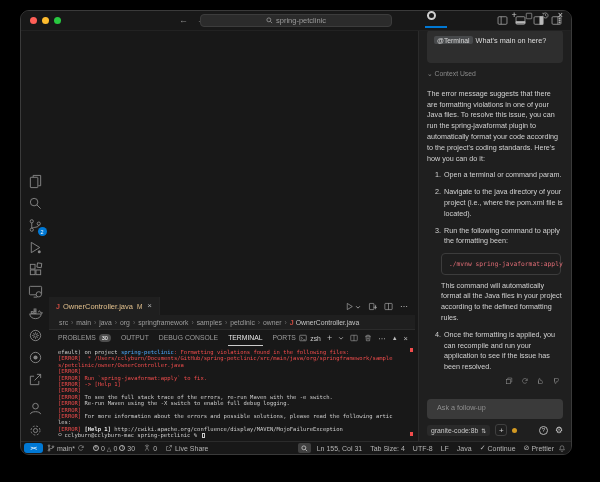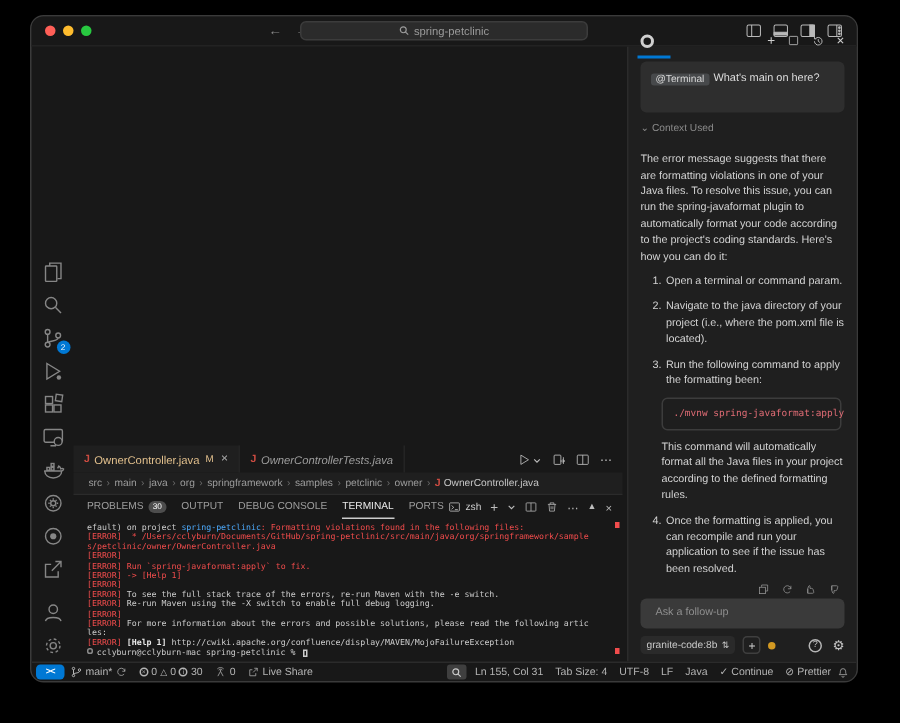--- a/index.html
+++ b/index.html
@@ -80,21 +80,21 @@
   .chip{background:#47494b;border-radius:2px;padding:0.5px 3px;font-size:6.8px;color:#d8d8d8;margin-right:3px;}
   .ctxrow{flex:none;color:#8a8a8a;font-size:6.8px;margin-bottom:4px;}
   .answer{flex:1;min-height:0;overflow:hidden;}
   .cp{margin:6px 0 0;}
   .ci{display:flex;gap:3px;margin:6px 0 0 8px;}
   .cnum{flex:none;}
   .ccode{margin:6px 2px 0 14px;background:#1e1e1e;border:1px solid #3c3c3c;border-radius:4px;padding:5px 7px;
     font-family:"DejaVu Sans Mono",monospace;font-size:6.3px;color:#e06c75;white-space:pre;}
   .cnote{margin:6px 0 0 14px;}
   .feedback{flex:none;display:flex;justify-content:flex-end;gap:8px;padding:4px 2px 2px;color:#9a9a9a;}
-  .followup{flex:none;margin:0 8px 0;background:#3a3a3a;border-radius:4px;height:20px;padding:4px 10px;color:#8f8f8f;font-size:7.2px;}
+  .followup{flex:none;margin:12px 8px 0;background:#3a3a3a;border-radius:4px;height:20px;padding:4px 10px;color:#8f8f8f;font-size:7.2px;}
   .chatbottom{height:22px;flex:none;display:flex;align-items:center;gap:5px;padding:0 8px;font-size:6.8px;color:#c8c8c8;}
   .modelsel{background:#2a2a2a;border-radius:3px;padding:2px 4px;display:flex;gap:3px;align-items:center;}
   .plusbox{border:1px solid #3f3f3f;border-radius:3px;width:12px;height:12px;display:flex;align-items:center;justify-content:center;font-size:8px;color:#cdcdcd;}
   .dot{width:5px;height:5px;border-radius:50%;background:#d29922;}
   .cbright{margin-left:auto;display:flex;gap:7px;align-items:center;}
   .qcirc{width:9px;height:9px;border:1px solid #b5b5b5;border-radius:50%;font-size:6px;display:flex;align-items:center;justify-content:center;color:#c5c5c5;}
   .gearglyph{font-size:9px;color:#c5c5c5;line-height:1;}
   
   .statusbar{height:13px;flex:none;background:#181818;border-top:1px solid #2b2b2b;display:flex;align-items:center;
     font-size:7px;color:#b4b4b4;padding-right:5px;white-space:nowrap;}
@@ -218,24 +218,20 @@
     </div>
 
     <div class="editorcol">
       <div class="tabstrip">
         <div style="display:flex">
             <div class="tab active">
               <span class="jicon">J</span>
               <span class="tablabel">OwnerController.java</span>
               <span class="tabbadge">M</span>
               <span class="tabclose">×</span>
-            </div>
-            <div class="tab italic">
-              <span class="jicon">J</span>
-              <span class="tablabel">OwnerControllerTests.java</span>
             </div>
           </div>
         <div class="editoractions">
           <span style="display:flex;align-items:center;gap:1px">
             <svg width="9" height="9" viewBox="0 0 16 16" fill="none" stroke="#c0c0c0">
                 <path d="M4 2.5l9 5.5-9 5.5z"></path>
               </svg>
             <svg width="6" height="6" viewBox="0 0 16 16" fill="none" stroke="#c0c0c0" stroke-width="2">
                 <path d="M3 6l5 5 5-5"></path>
               </svg>

